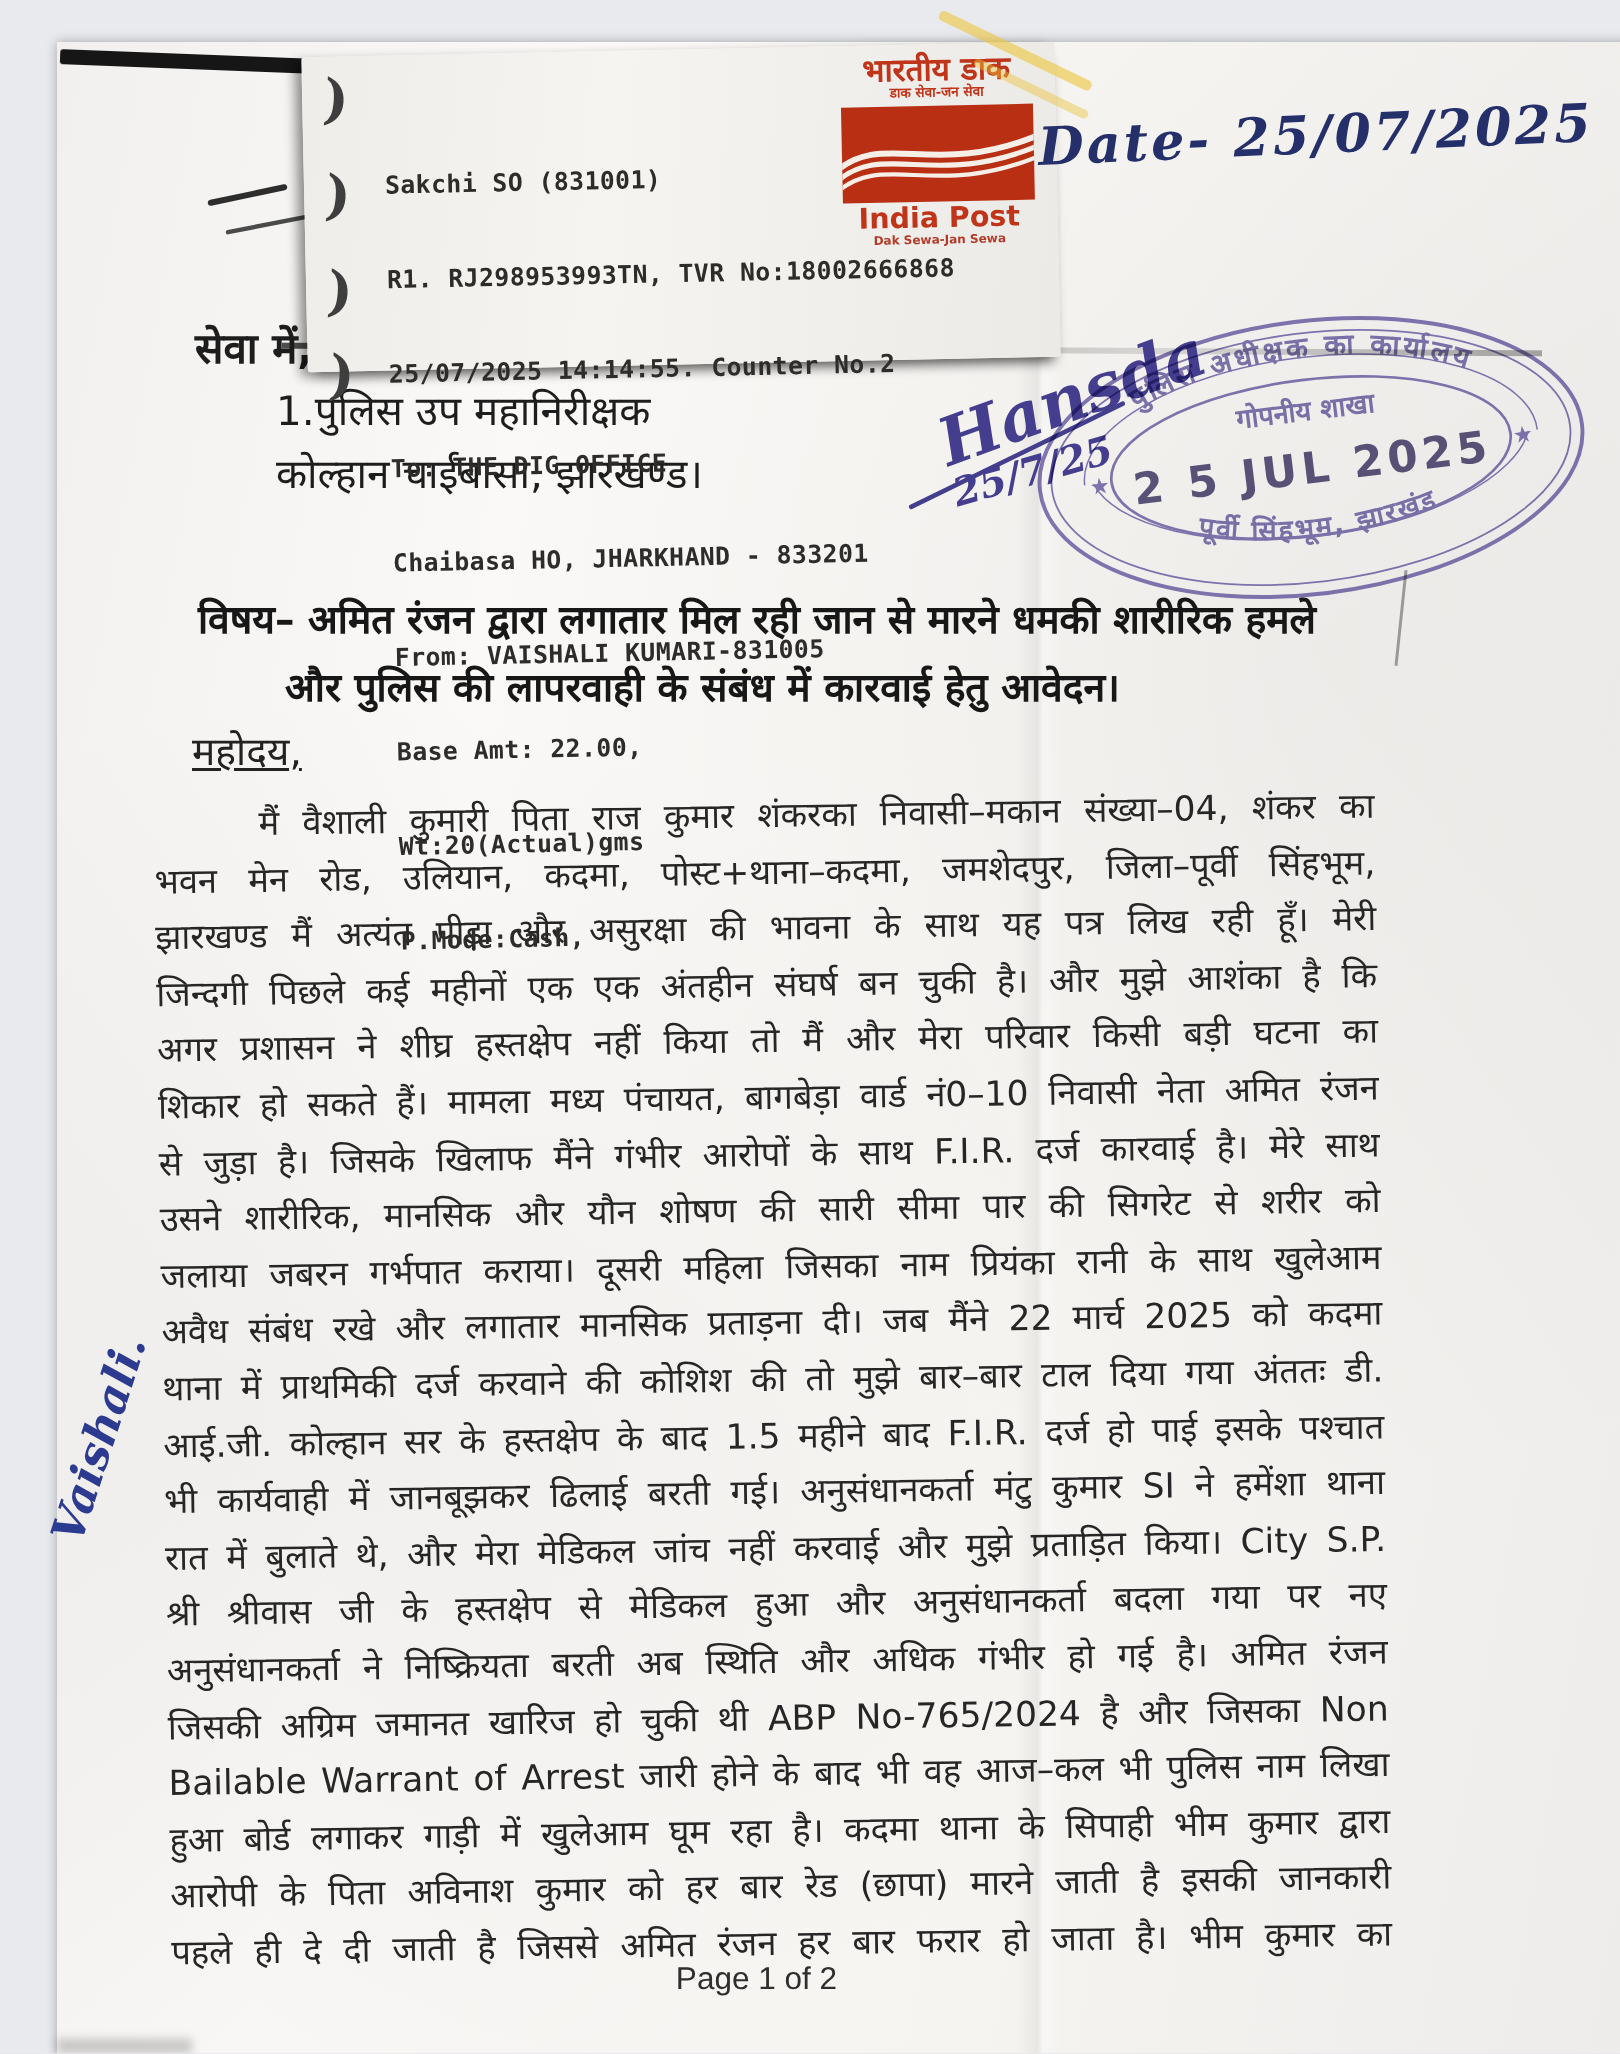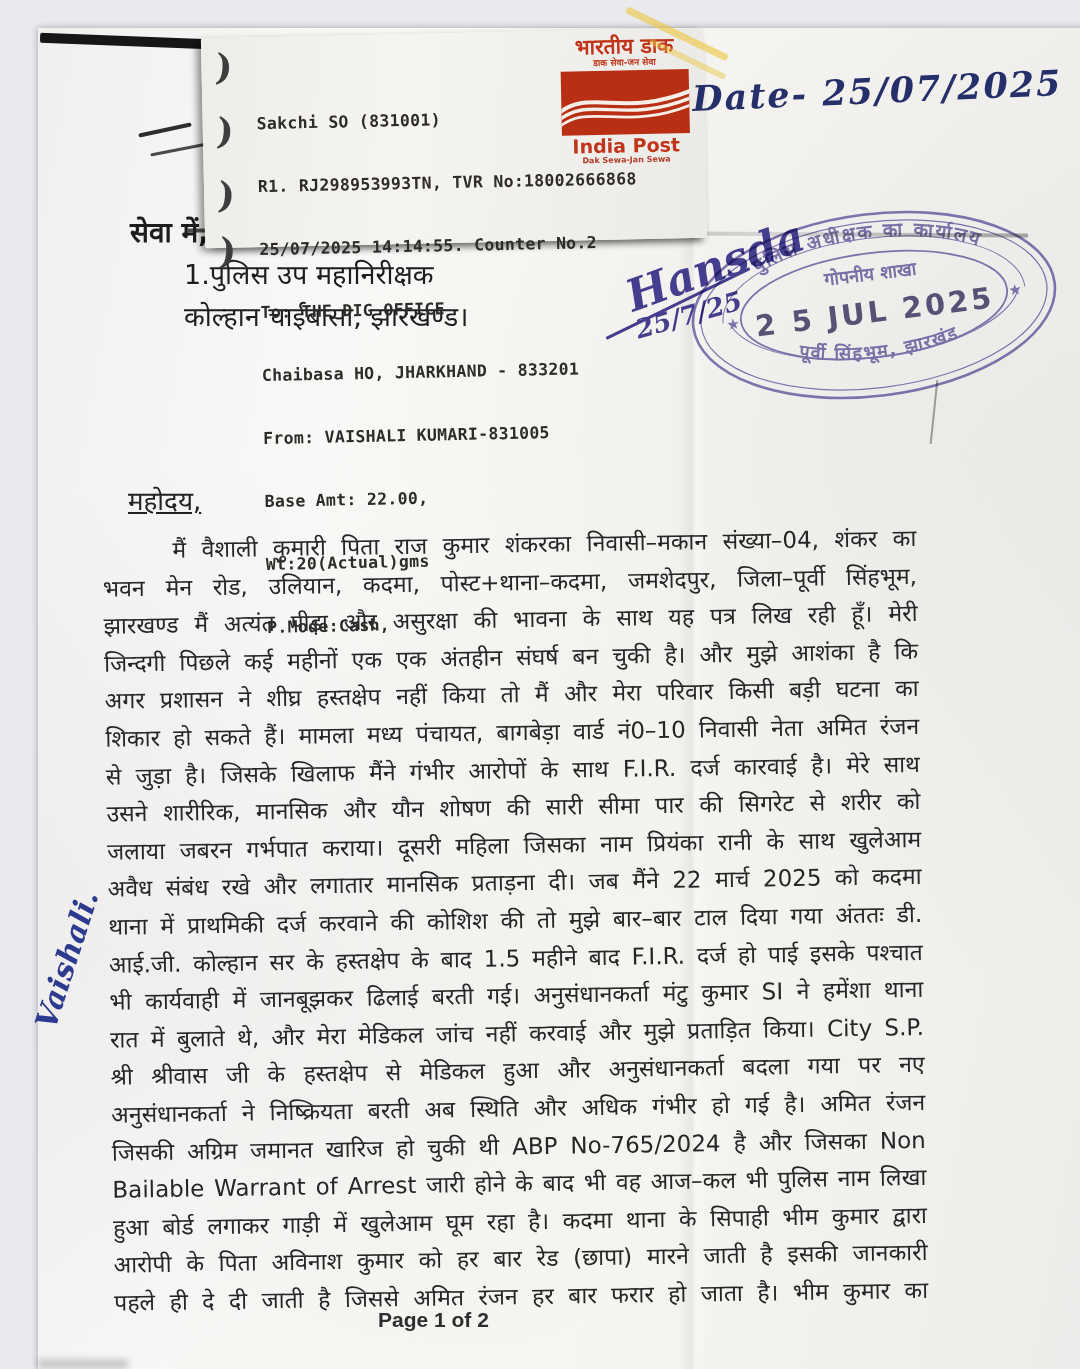--- a/index.html
+++ b/index.html
@@ -35,22 +35,22 @@
   .to-label   { position:absolute; left:92px;  top:184px; font-size:28px; font-weight:600; color:#1d1d1d; }
   .addressees { position:absolute; left:146px; top:226px; font-size:27px; font-weight:400; color:#1d1d1d; line-height:42px; }
   .subject    { position:absolute; left:94px;  top:364px; width:806px; font-size:26px; font-weight:bold; color:#171717; line-height:45px; }
   .subject .l2 { padding-left:58px; }
   .salutation { position:absolute; left:90px;  top:454px; font-size:26px; color:#222;text-decoration:underline; }
   .body-block { position:absolute; left:64px;  top:492px; width:814px;
     transform:rotate(-0.9deg); transform-origin:top right; }
   .bodyline { font-size:23px; color:#262626; line-height:37.6px; height:37.6px;
     text-align:justify; text-align-last:justify; white-space:nowrap; overflow:visible; }
   .bodyline.first { padding-left:70px; }
-  .page-footer { position:absolute; left:340px; top:1280px; width:180px; text-align:left;
-    font-family:"Liberation Sans", sans-serif; font-weight:bold; font-size:21px; color:#2e2e2e; }
+  .page-footer { position:absolute; left:340px; top:1280px; width:180px; text-align:right;
+    font-family:"Liberation Sans", sans-serif; font-weight:normal; font-size:21px; color:#2e2e2e; }
 
   
   .receipt {
     position:absolute; left:203px; top:33px; width:502px; height:210px;
     background:linear-gradient(95deg,#efede9,#f6f4f0 40%,#eceae6);
     transform:rotate(-1.2deg);
     box-shadow:-5px 3px 7px rgba(0,0,0,.38), 0 7px 9px -5px rgba(0,0,0,.45);
     border-radius:2px;
   }
   .torn-mark { position:absolute; left:14px; font-family:"DejaVu Serif", serif; font-weight:bold;
@@ -100,20 +100,22 @@
     <div class="crease-r"></div>
     <div class="corner-smudge"></div>
 
     <div class="to-label">सेवा में,</div>
     <div class="addressees">
       <div>1.पुलिस उप महानिरीक्षक</div>
       <div>कोल्हान चाईबासा, झारखण्ड।</div>
     </div>
 
     <div class="subject">
+      <div>विषय– अमित रंजन द्वारा लगातार मिल रही जान से मारने धमकी शारीरिक हमले</div>
+      <div class="l2">और पुलिस की लापरवाही के संबंध में कारवाई हेतु आवेदन।</div>
     </div>
 
     <div class="salutation">महोदय,</div>
 
     <div class="body-block">
       <div class="bodyline first">मैं वैशाली कुमारी पिता राज कुमार शंकरका निवासी–मकान संख्या–04, शंकर का</div>
       <div class="bodyline">भवन मेन रोड, उलियान, कदमा, पोस्ट+थाना–कदमा, जमशेदपुर, जिला–पूर्वी सिंहभूम,</div>
       <div class="bodyline">झारखण्ड मैं अत्यंत पीड़ा और असुरक्षा की भावना के साथ यह पत्र लिख रही हूँ। मेरी</div>
       <div class="bodyline">जिन्दगी पिछले कई महीनों एक एक अंतहीन संघर्ष बन चुकी है। और मुझे आशंका है कि</div>
       <div class="bodyline">अगर प्रशासन ने शीघ्र हस्तक्षेप नहीं किया तो मैं और मेरा परिवार किसी बड़ी घटना का</div>

